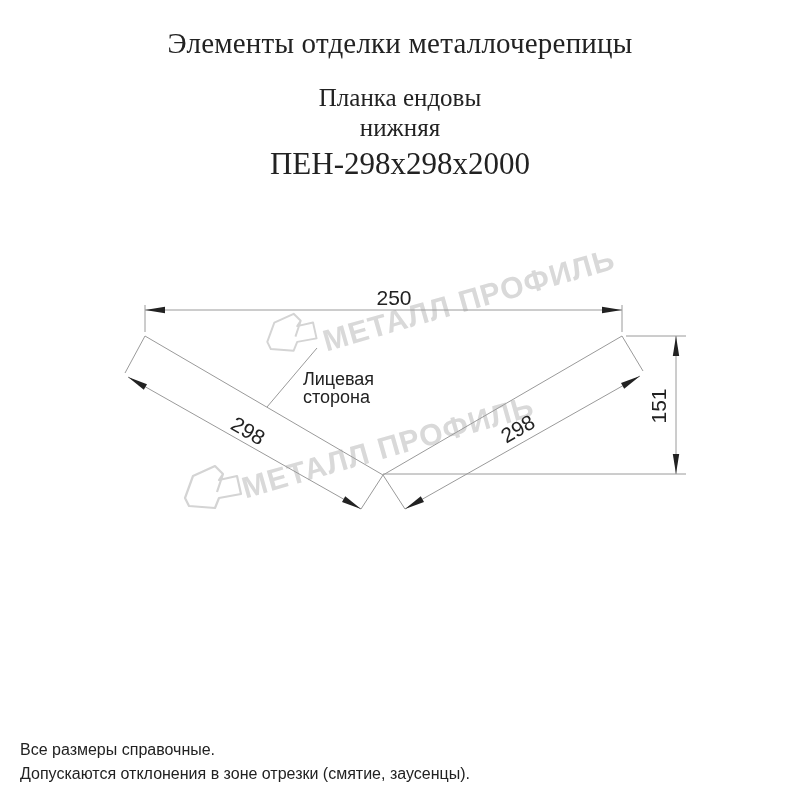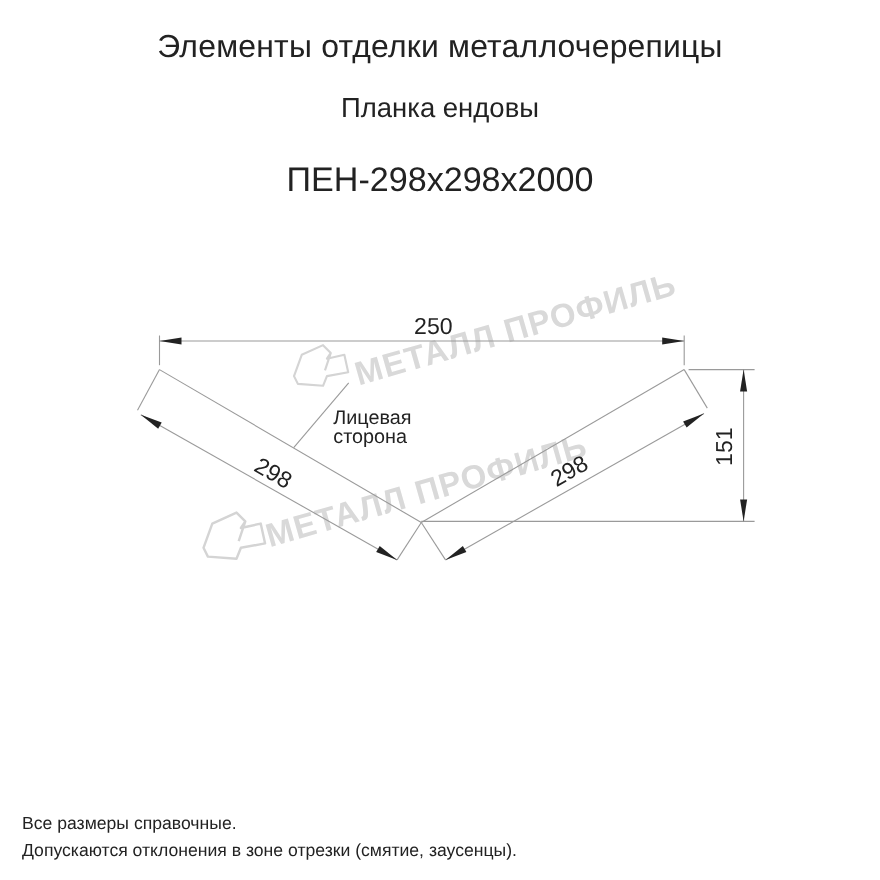--- a/index.html
+++ b/index.html
@@ -1,19 +1,19 @@
 <!DOCTYPE html>
 <html style="--ink: #222222; --line: #9a9a9a; --wm: #d9d9d9; --wm-logo: #d4d4d4;"><head>
 <meta charset="utf-8">
 <style>
   html,body{margin:0;padding:0;background:#fff;}
   .canvas{position:relative;width:800px;height:800px;background:#ffffff;overflow:hidden;
           font-family:"Liberation Sans","DejaVu Sans",sans-serif;color:var(--ink,#222);}
   .abs{position:absolute;}
-  .ctr{left:0;width:800px;text-align:center;}
+  .ctr{left:0;width:800px;text-align:center;font-family:Liberation Serif, serif;}
   .title{top:26px;font-size:29px;line-height:34px;letter-spacing:0.2px;}
   .sub1{top:84px;font-size:25px;line-height:28px;}
   .sub2{top:114px;font-size:25px;line-height:28px;}
   .model{top:149px;font-size:31px;line-height:30px;}
   .dim{font-size:21px;line-height:24px;text-align:center;z-index:3;}
   .dim-top{left:344px;top:286px;width:100px;}
   .dim-left{left:213px;top:419px;width:70px;transform:rotate(30deg);}
   .dim-right{left:483px;top:417px;width:70px;transform:rotate(-30deg);}
   .dim-height{left:624px;top:394px;width:70px;transform:rotate(-90deg);}
   .face-label{left:303px;top:328px;width:114px;font-size:18px;line-height:17.5px;text-align:left;z-index:3;margin-top:43px;}
@@ -30,20 +30,21 @@
   svg .ar{fill:var(--ink,#222);stroke:none;}
   svg .logo{stroke:var(--wm-logo,#d4d4d4);stroke-width:2.2;fill:none;stroke-linejoin:round;}
 </style>
 </head>
 <body>
 
 <div class="canvas">
 
   <div class="abs ctr title">Элементы отделки металлочерепицы</div>
   <div class="abs ctr sub1">Планка ендовы</div>
+  <div class="abs ctr sub2">нижняя</div>
   <div class="abs ctr model">ПЕН-298х298х2000</div>
 
   <div class="abs wm wm1">МЕТАЛЛ ПРОФИЛЬ</div>
   <div class="abs wm wm2">МЕТАЛЛ ПРОФИЛЬ</div>
 
   <svg class="draw" width="800" height="800" viewBox="0 0 800 800">
 
     <g>
       <path class="logo" transform="translate(262,312) scale(0.88)" d="M6,34 L14,12 L36,2 L44,10 L40,16 L58,12 L62,30 L40,34 L36,44 L10,42 Z M44,10 L38,28"></path>
     </g>

